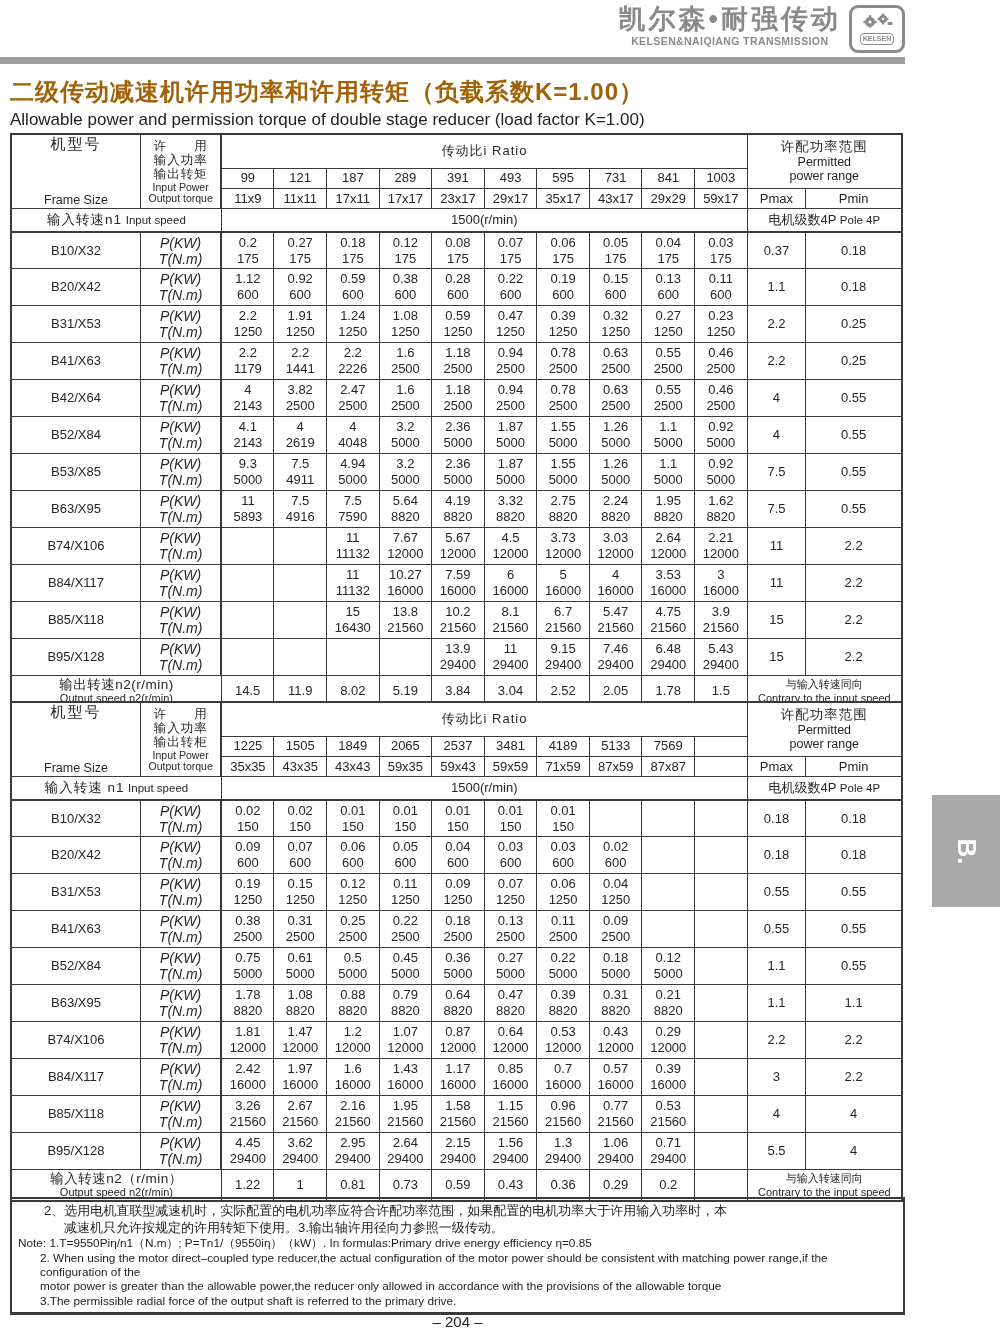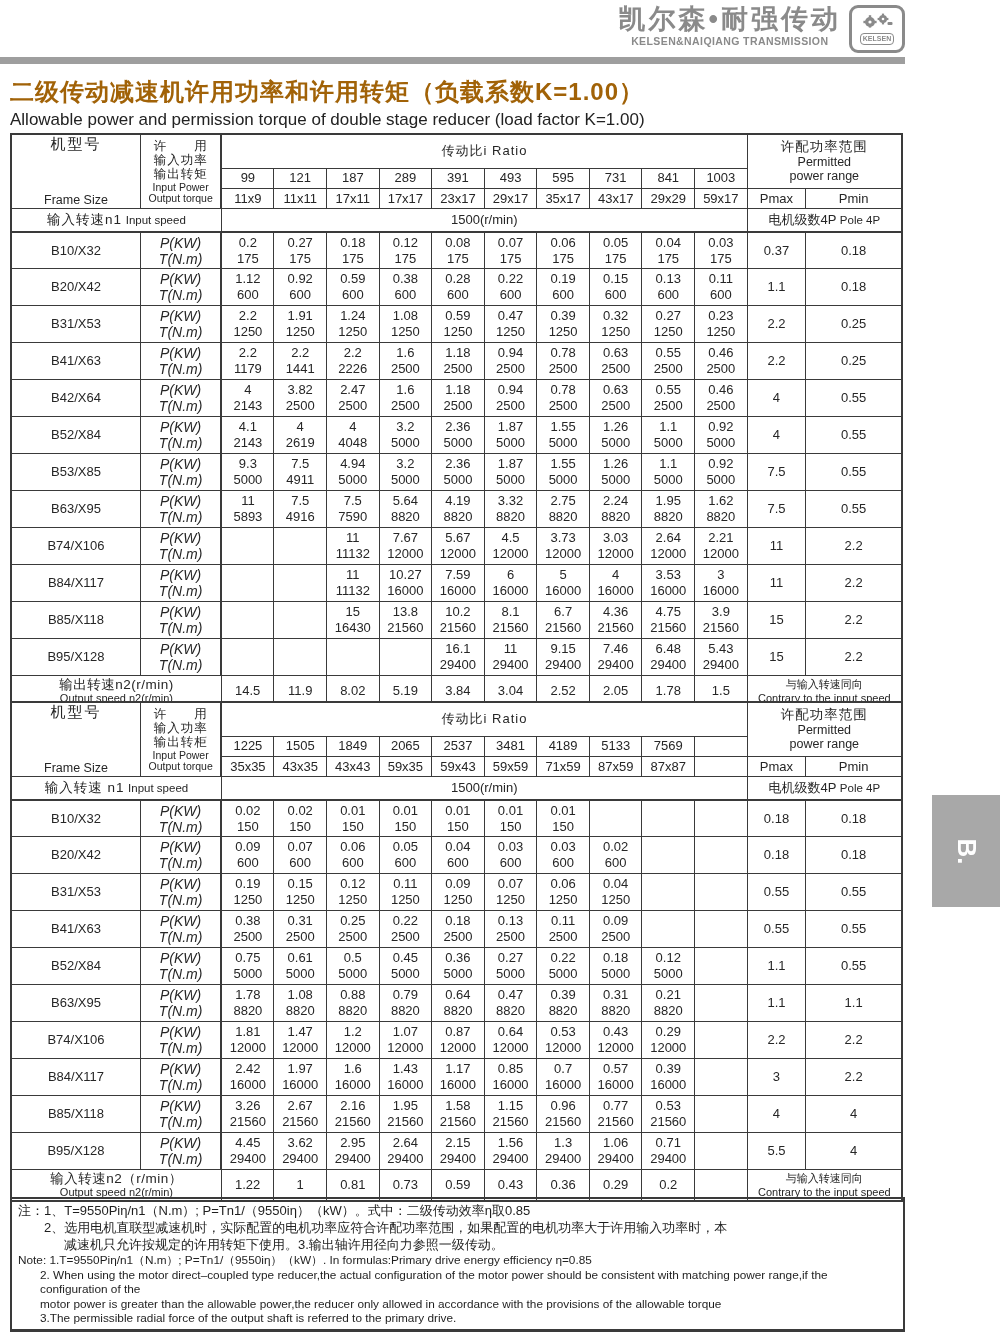--- a/index.html
+++ b/index.html
@@ -704,21 +704,21 @@
           </td>
           <td class="val">
             <div class="pv">8.1</div>
             <div class="tv">21560</div>
           </td>
           <td class="val">
             <div class="pv">6.7</div>
             <div class="tv">21560</div>
           </td>
           <td class="val">
-            <div class="pv">4.36</div>
+            <div class="pv">5.47</div>
             <div class="tv">21560</div>
           </td>
           <td class="val">
             <div class="pv">4.75</div>
             <div class="tv">21560</div>
           </td>
           <td class="val">
             <div class="pv">3.9</div>
             <div class="tv">21560</div>
           </td>
@@ -741,21 +741,21 @@
           </td>
           <td class="val">
             <div class="pv"></div>
             <div class="tv"></div>
           </td>
           <td class="val">
             <div class="pv"></div>
             <div class="tv"></div>
           </td>
           <td class="val">
-            <div class="pv">16.1</div>
+            <div class="pv">13.9</div>
             <div class="tv">29400</div>
           </td>
           <td class="val">
             <div class="pv">11</div>
             <div class="tv">29400</div>
           </td>
           <td class="val">
             <div class="pv">9.15</div>
             <div class="tv">29400</div>
           </td>
@@ -1380,27 +1380,27 @@
           <td class="fval"></td>
           <td class="fnote" colspan="2">
             <div class="fc">与输入转速同向</div>
             <div class="fe">Contrary to the input speed</div>
           </td>
         </tr>
       </tbody>
   </table>
 
   <div class="notes">
-    <div class="ncn">注：1、T=9550Piη/n1（N.m）; P=Tn1/（9550iη）（kW）。式中：二级传动效率η取0.85</div>
     <div class="ncn ind1">2、选用电机直联型减速机时，实际配置的电机功率应符合许配功率范围，如果配置的电机功率大于许用输入功率时，本</div>
     <div class="ncn ind2">减速机只允许按规定的许用转矩下使用。3.输出轴许用径向力参照一级传动。</div>
     <div class="nen">Note: 1.T=9550Piη/n1（N.m）; P=Tn1/（9550iη）（kW）. In formulas:Primary drive energy efficiency η=0.85</div>
     <div class="nen inde">2. When using the motor direct–coupled type reducer,the actual configuration of the motor power should be consistent with matching power range,if the configuration of the</div>
     <div class="nen inde">motor power is greater than the allowable power,the reducer only allowed in accordance with the provisions of the allowable torque</div>
     <div class="nen inde">3.The permissible radial force of the output shaft is referred to the primary drive.</div>
   </div>
 
+  <div class="page-number">– 204 –</div>
 
   <div class="side-tab">
     <span>B.</span>
   </div>
 
 </div>
 
 </body></html>

